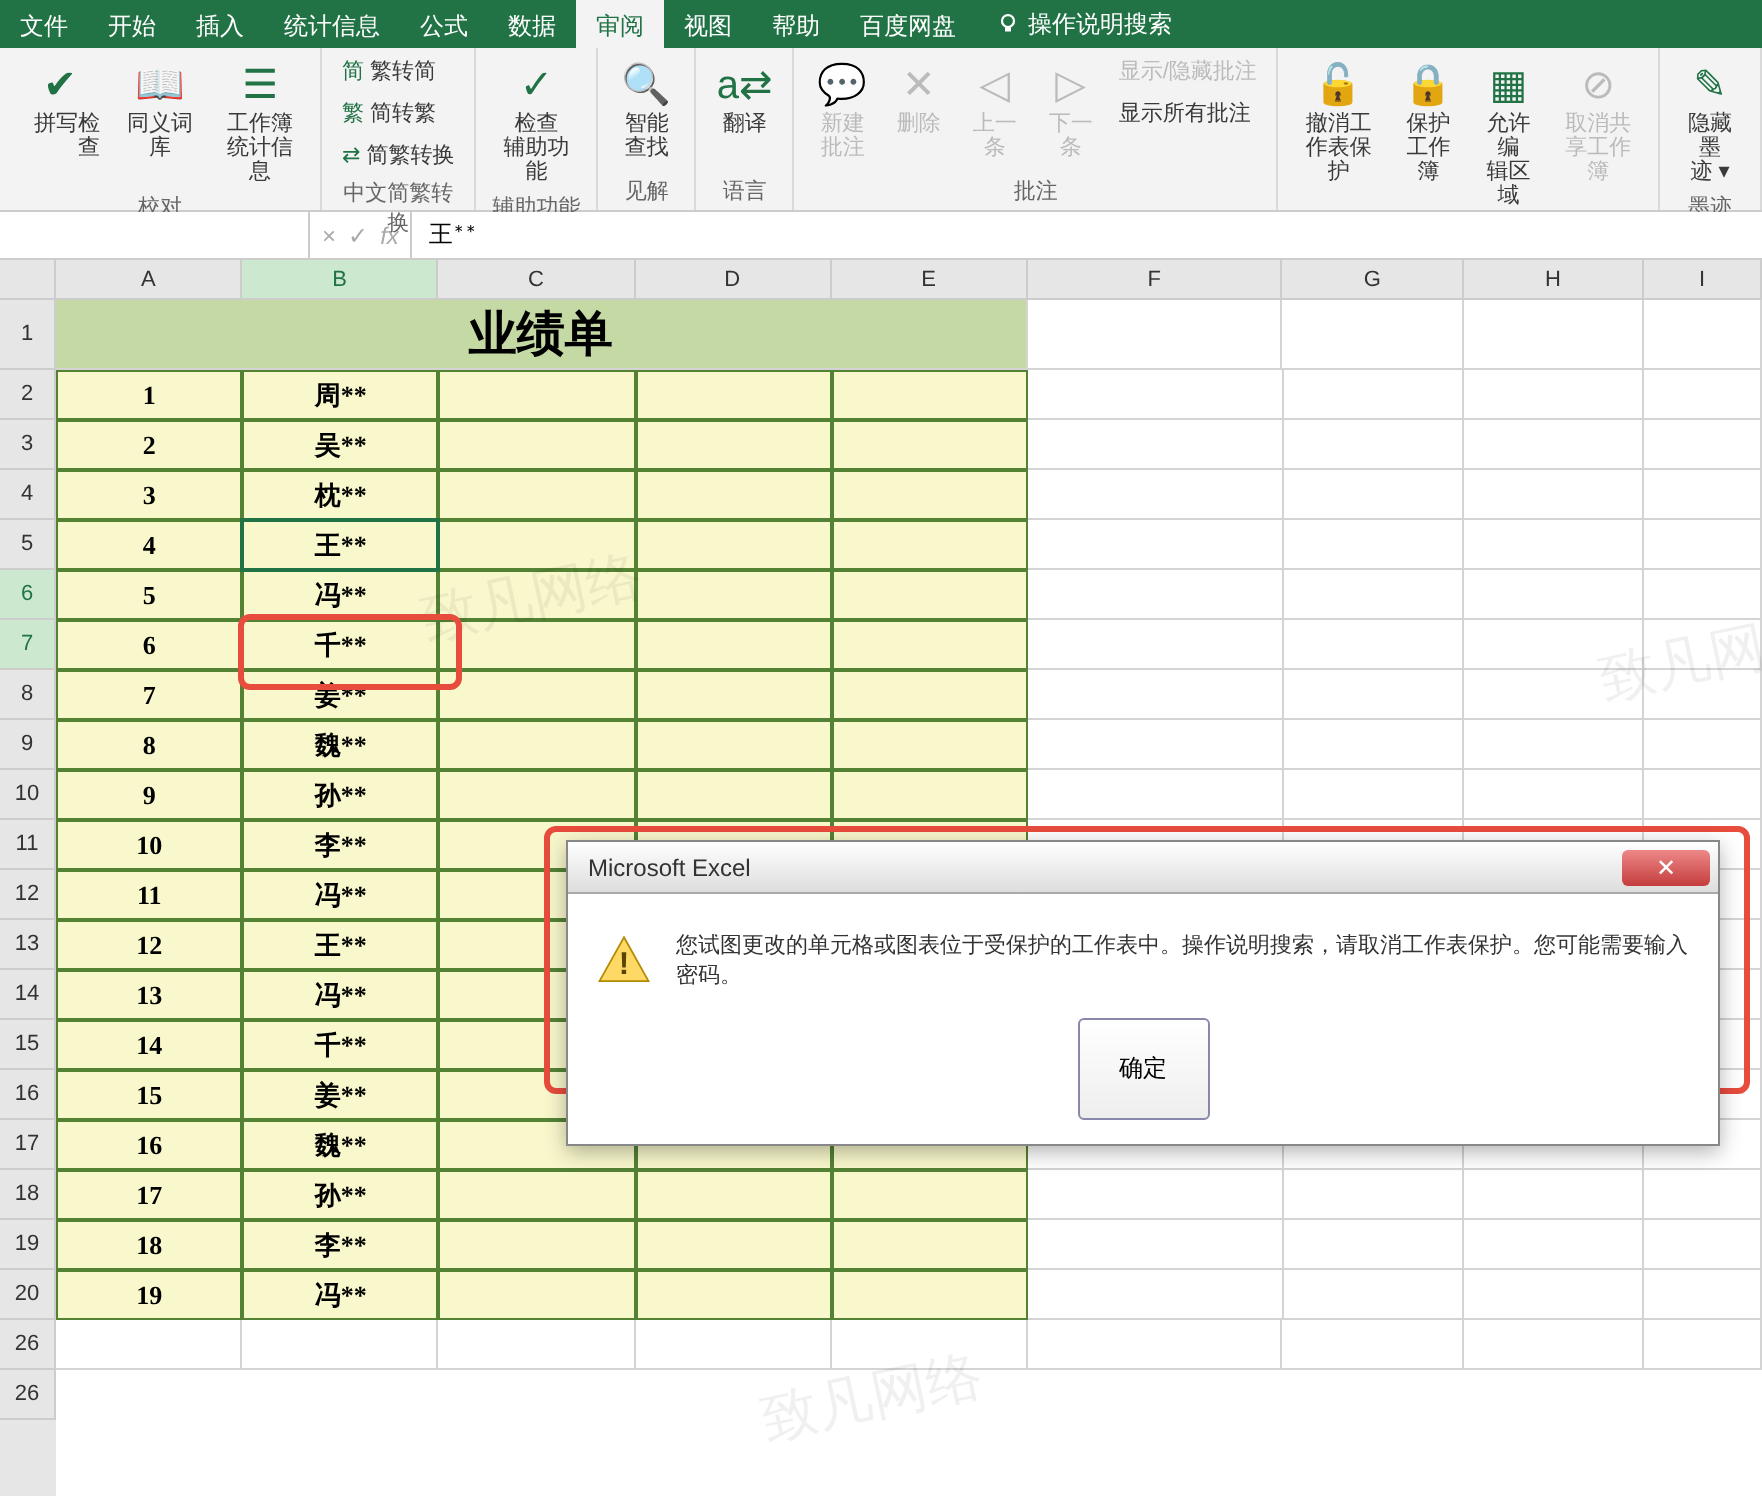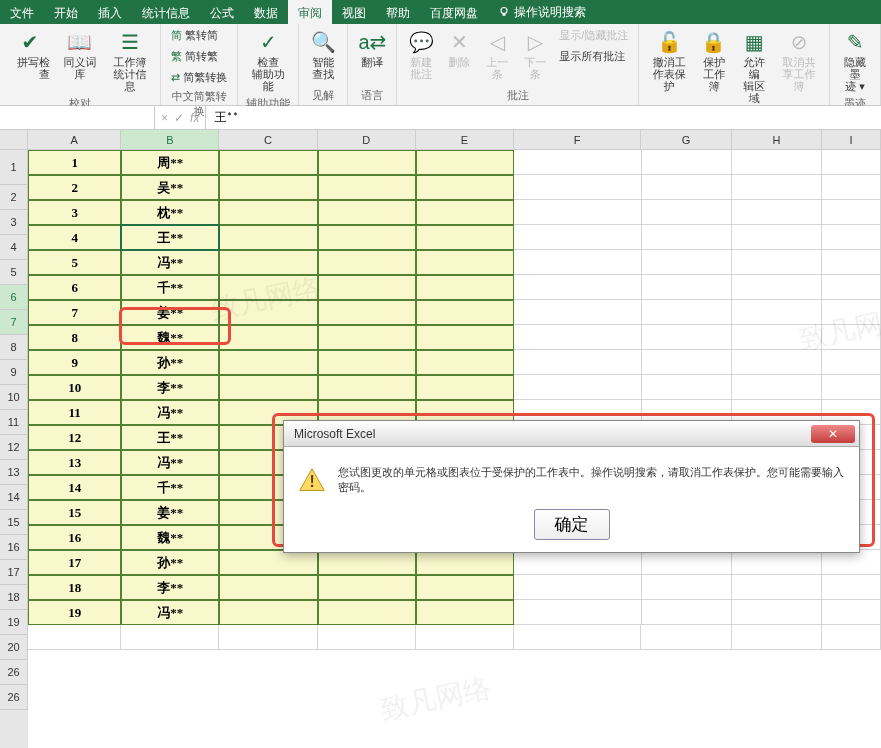--- a/index.html
+++ b/index.html
@@ -58,21 +58,21 @@
     
     
     .dialog { position: absolute; left: 283px; top: 420px; width: 577px; background: #fff; border: 1px solid #888; box-shadow: 0 3px 10px rgba(0,0,0,0.3); z-index: 20; }
     .dlg-title { background: linear-gradient(#fff, #ddd); height: 26px; display: flex; align-items: center; justify-content: space-between; padding: 0 4px 0 10px; font-size: 12px; color: #333; border-bottom: 1px solid #aaa; }
     .dlg-close { width: 44px; height: 18px; background: linear-gradient(#e88, #c43d3d); border-radius: 3px; display: flex; align-items: center; justify-content: center; color: #fff; font-size: 12px; cursor: pointer; }
     .dlg-body { padding: 18px 14px 12px; display: flex; flex-direction: column; gap: 14px; }
     .dlg-msg { display: flex; align-items: center; gap: 12px; }
     .dlg-icon { width: 28px; height: 28px; flex-shrink: 0; }
     .dlg-text { font-size: 11px; color: #333; }
     .dlg-btns { display: flex; justify-content: center; }
-    .dlg-ok { padding: 3px 20px; background: linear-gradient(#fff,#eee); border: 1px solid #88a; border-radius: 3px; cursor: pointer; font-size: 17px; }
+    .dlg-ok { padding: 16px 20px; background: linear-gradient(#fff,#eee); border: 1px solid #88a; border-radius: 3px; cursor: pointer; font-size: 12px; }
     
     
     .watermark { position: absolute; font-size: 28px; color: rgba(0,0,0,0.06); transform: rotate(-12deg); pointer-events: none; z-index: 1; font-family: SimHei; }
     .wm1 { left: 210px; top: 280px; }
     .wm2 { right: -30px; top: 310px; }
     .wm3 { left: 380px; top: 680px; }
   </style>
 </head>
 <body>
 
@@ -273,20 +273,27 @@
         <div class="col-hdr" style="width: 100px;">C</div>
         <div class="col-hdr" style="width: 100px;">D</div>
         <div class="col-hdr" style="width: 100px;">E</div>
         <div class="col-hdr" style="width: 130px;">F</div>
         <div class="col-hdr" style="width: 92px;">G</div>
         <div class="col-hdr" style="width: 92px;">H</div>
         <div class="col-hdr" style="width: 60px;">I</div>
       </div>
     <div class="data-rows" id="dataRows">
         <div class="data-row">
+          <div class="cell title" style="width: 495px;">业绩单</div>
+          <div class="cell" style="width: 130px; height: 35px;"></div>
+          <div class="cell" style="width: 92px; height: 35px;"></div>
+          <div class="cell" style="width: 92px; height: 35px;"></div>
+          <div class="cell" style="width: 60px; height: 35px;"></div>
+        </div>
+        <div class="data-row">
           <div class="cell data" style="width: 95px;">1</div>
           <div class="cell data" style="width: 100px;">周**</div>
           <div class="cell data" style="width: 100px;"></div>
           <div class="cell data" style="width: 100px;"></div>
           <div class="cell data" style="width: 100px;"></div>
           <div class="cell" style="width: 130px;"></div>
           <div class="cell" style="width: 92px;"></div>
           <div class="cell" style="width: 92px;"></div>
           <div class="cell" style="width: 60px;"></div>
         </div>

